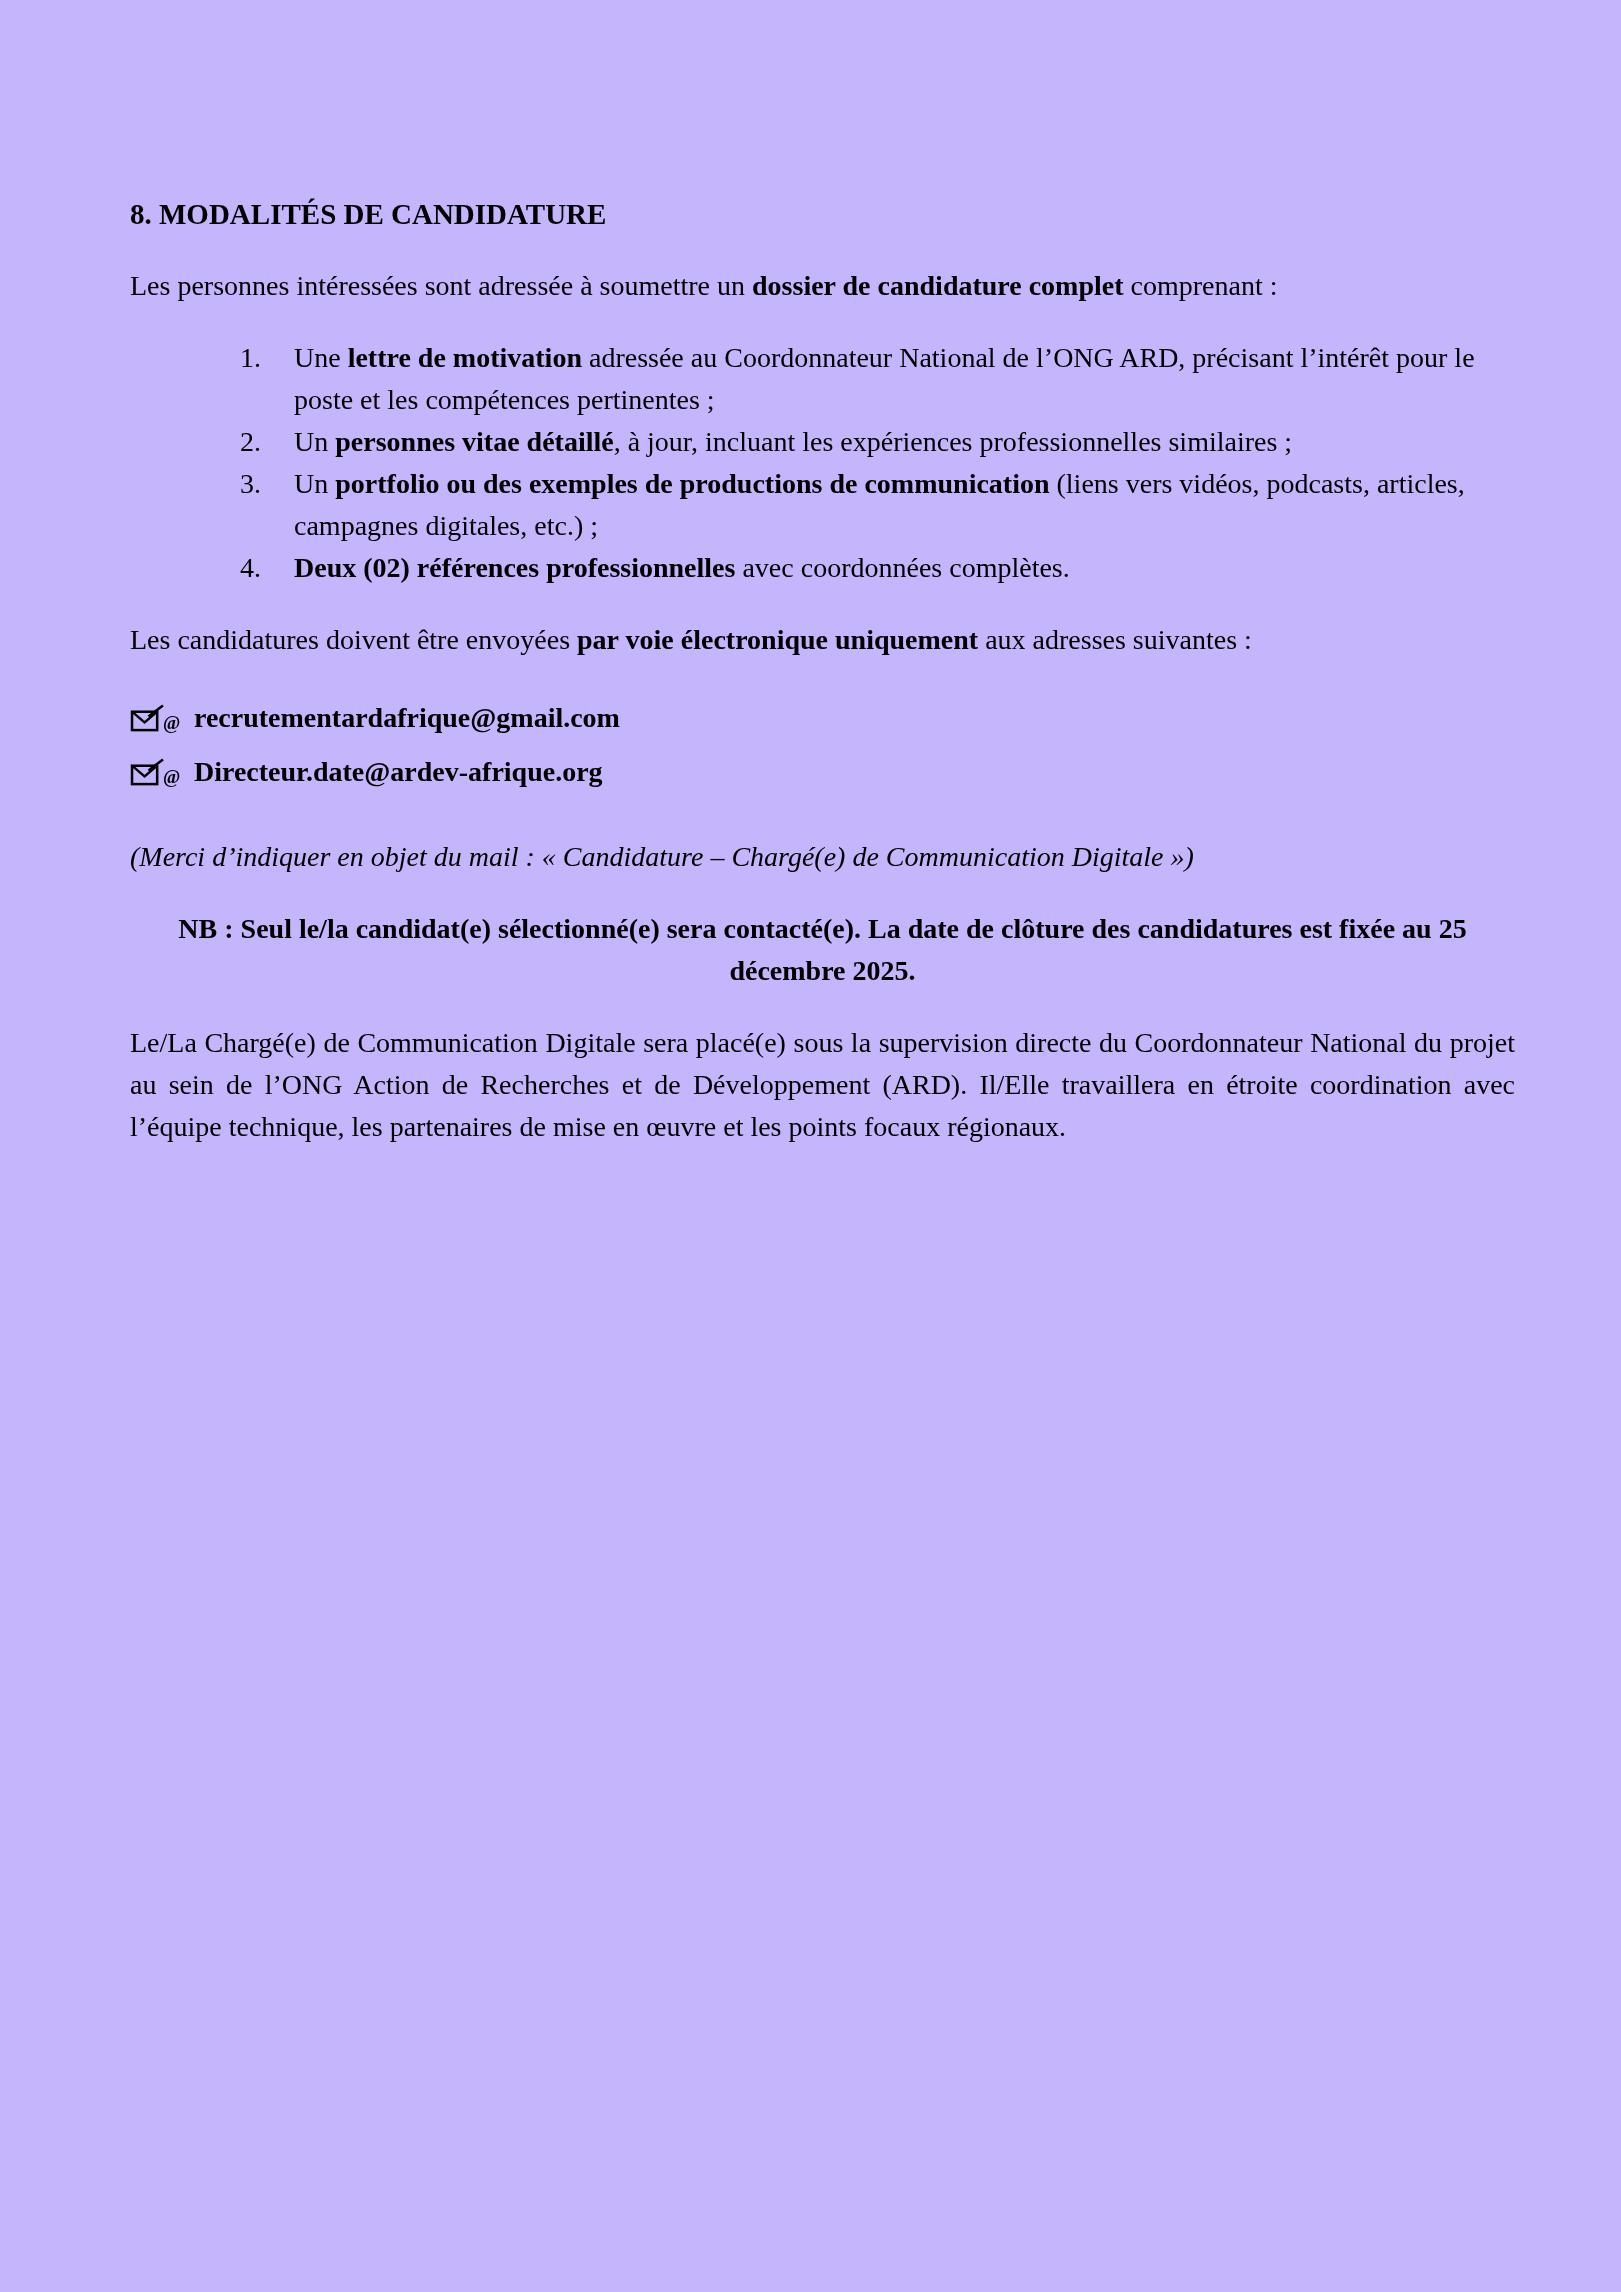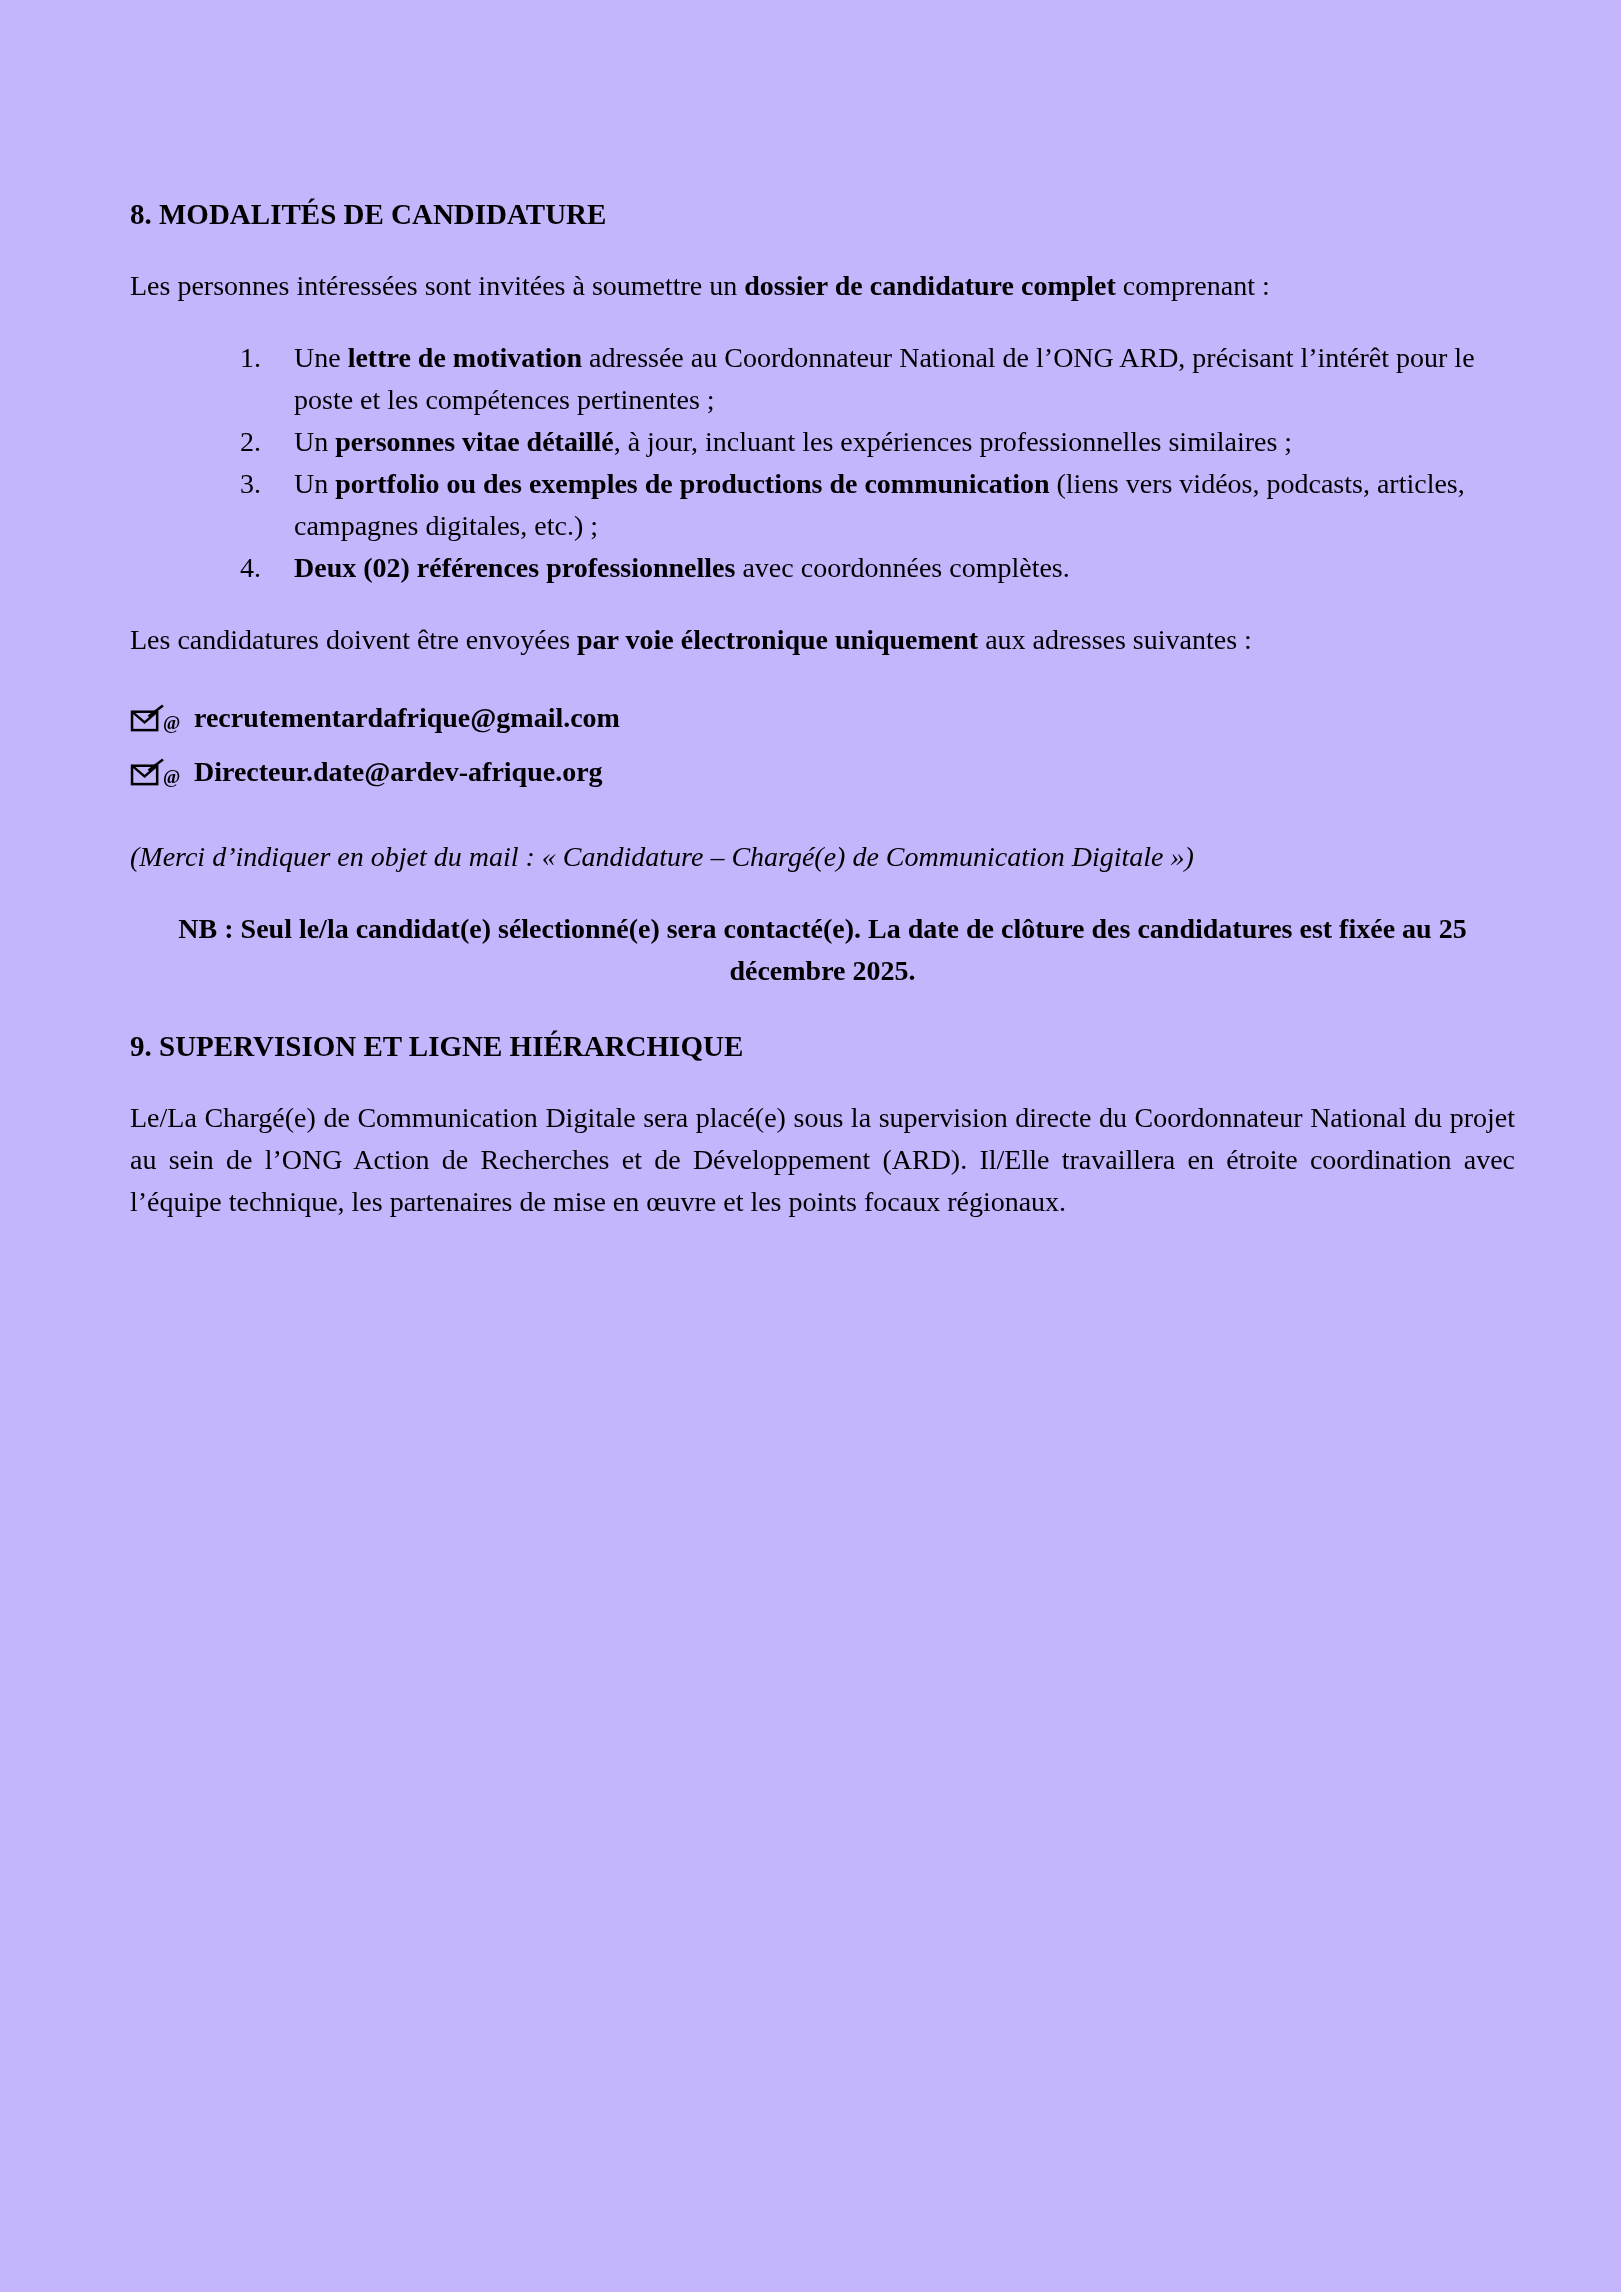--- a/index.html
+++ b/index.html
@@ -87,21 +87,21 @@
   }
   b, strong { font-weight: bold; }
 </style>
 </head>
 <body>
 
 <div class="page">
 
   <h2 class="heading">8. MODALITÉS DE CANDIDATURE</h2>
 
-  <p class="para"><span>Les personnes intéressées sont invitées à soumettre un </span><strong>dossier de candidature complet</strong><span> comprenant :</span></p>
+  <p class="para"><span>Les personnes intéressées sont adressée à soumettre un </span><strong>dossier de candidature complet</strong><span> comprenant :</span></p>
 
   <ol class="doc-list">
     <li><span>Une </span><strong>lettre de motivation</strong><span> adressée au Coordonnateur National de l’ONG ARD, précisant l’intérêt pour le poste et les compétences pertinentes ;</span></li>
     <li><span>Un </span><strong>personnes vitae détaillé</strong><span>, à jour, incluant les expériences professionnelles similaires ;</span></li>
     <li><span>Un </span><strong>portfolio ou des exemples de productions de communication</strong><span> (liens vers vidéos, podcasts, articles, campagnes digitales, etc.) ;</span></li>
     <li><span></span><strong>Deux (02) références professionnelles</strong><span> avec coordonnées complètes.</span></li>
   </ol>
 
   <p class="para"><span>Les candidatures doivent être envoyées </span><strong>par voie électronique uniquement</strong><span> aux adresses suivantes :</span></p>
 
@@ -127,18 +127,17 @@
         <span class="at-glyph">@</span>
       </span>
       <span class="email-addr">Directeur.date@ardev-afrique.org</span>
     </div>
   </div>
 
   <p class="subject-note">(Merci d’indiquer en objet du mail : « Candidature – Chargé(e) de Communication Digitale »)</p>
 
   <p class="nb-note">NB : Seul le/la candidat(e) sélectionné(e) sera contacté(e). La date de clôture des candidatures est fixée au 25 décembre 2025.</p>
 
-  <h2 class="heading heading-2">9. SUPERVISION ET LIGNE HIÉRARCHIQUE</h2>
 
   <p class="para justified">Le/La Chargé(e) de Communication Digitale sera placé(e) sous la supervision directe du Coordonnateur National du projet au sein de l’ONG Action de Recherches et de Développement (ARD). Il/Elle travaillera en étroite coordination avec l’équipe technique, les partenaires de mise en œuvre et les points focaux régionaux.</p>
 
 </div>
 
 
 </body></html>

